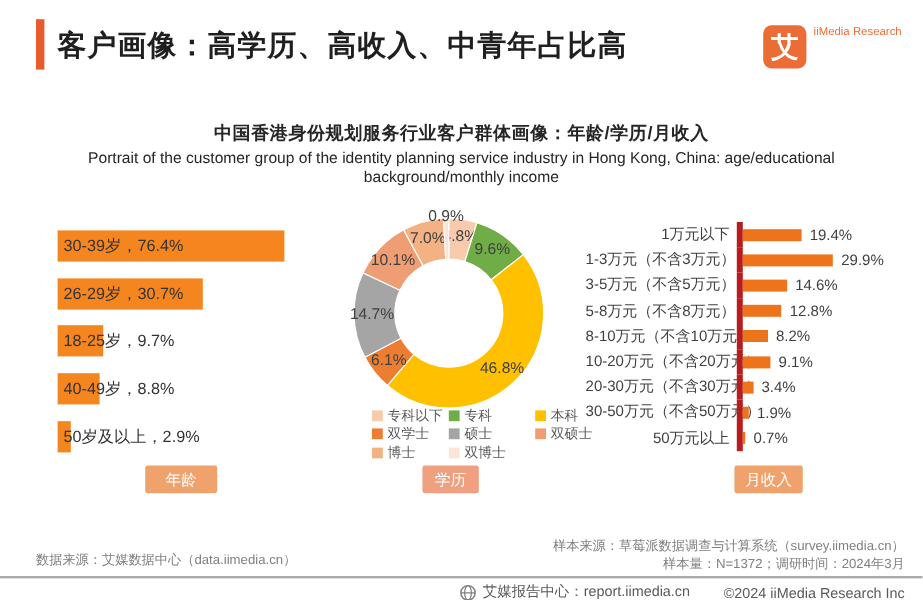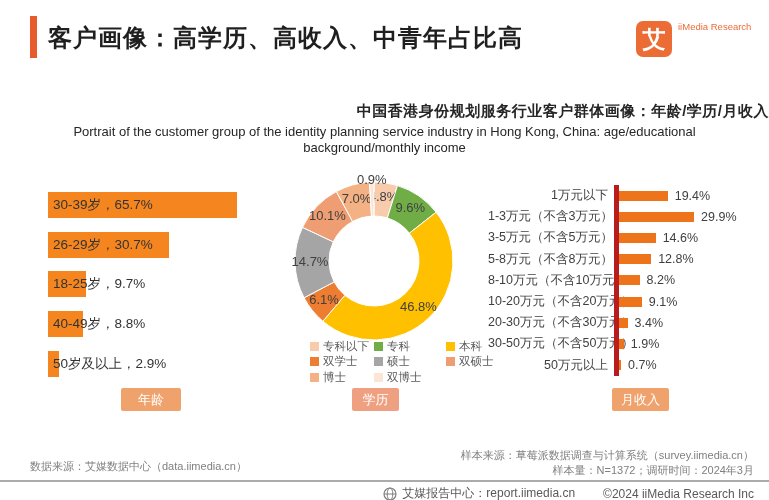--- a/index.html
+++ b/index.html
@@ -10,21 +10,21 @@
   #accent-bar{position:absolute;left:30px;top:16px;width:7px;height:42px;background:#E85B2C;}
   #page-title{position:absolute;left:48px;top:22px;font-size:24px;font-weight:bold;color:#1F1F1F;letter-spacing:1px;white-space:nowrap;}
   #logo{position:absolute;left:636px;top:21px;display:flex;align-items:flex-start;}
   #logo-mark{width:36px;height:36px;background:#EC6C35;border-radius:7px;color:#fff;font-size:23px;font-weight:bold;display:flex;align-items:center;justify-content:center;}
   #logo-text{margin-left:6px;display:flex;flex-direction:column;}
   #logo-cn{font-size:19px;font-weight:bold;color:#EC6C35;letter-spacing:2px;line-height:23px;}
   #logo-en{font-size:9.5px;color:#EC6C35;line-height:12px;}
 
   
   .subtitle{position:absolute;left:0;width:769px;text-align:center;color:#262626;}
-  #subtitle-cn{top:102px;font-size:15px;font-weight:bold;letter-spacing:0.5px;text-align:right;}
+  #subtitle-cn{top:102px;font-size:15px;font-weight:bold;letter-spacing:0.5px;}
   #subtitle-en1{top:124px;font-size:13px;font-weight:500;}
   #subtitle-en2{top:140px;font-size:13px;font-weight:500;}
 
   
   #age-chart{position:absolute;left:48px;top:192px;width:250px;}
   .age-row{position:relative;height:26px;margin-bottom:13.7px;}
   .age-bar{position:absolute;left:0;top:0;height:26px;background:#F5861F;}
   .age-label{position:absolute;left:5px;top:0;line-height:26px;font-size:13.5px;color:#333;white-space:nowrap;}
 
   
@@ -73,21 +73,21 @@
     </div>
   </div>
 
   <div id="subtitle-cn" class="subtitle">中国香港身份规划服务行业客户群体画像：年龄/学历/月收入</div>
   <div id="subtitle-en1" class="subtitle">Portrait of the customer group of the identity planning service industry in Hong Kong, China: age/educational</div>
   <div id="subtitle-en2" class="subtitle">background/monthly income</div>
 
   <div id="age-chart">
       <div class="age-row">
         <div class="age-bar" style="width: 189.205px; background: rgb(245, 134, 31);"></div>
-        <span class="age-label">30-39岁，65.7%</span>
+        <span class="age-label">30-39岁，76.4%</span>
       </div>
       <div class="age-row">
         <div class="age-bar" style="width: 121.265px; background: rgb(245, 134, 31);"></div>
         <span class="age-label">26-29岁，30.7%</span>
       </div>
       <div class="age-row">
         <div class="age-bar" style="width: 38.315px; background: rgb(245, 134, 31);"></div>
         <span class="age-label">18-25岁，9.7%</span>
       </div>
       <div class="age-row">

